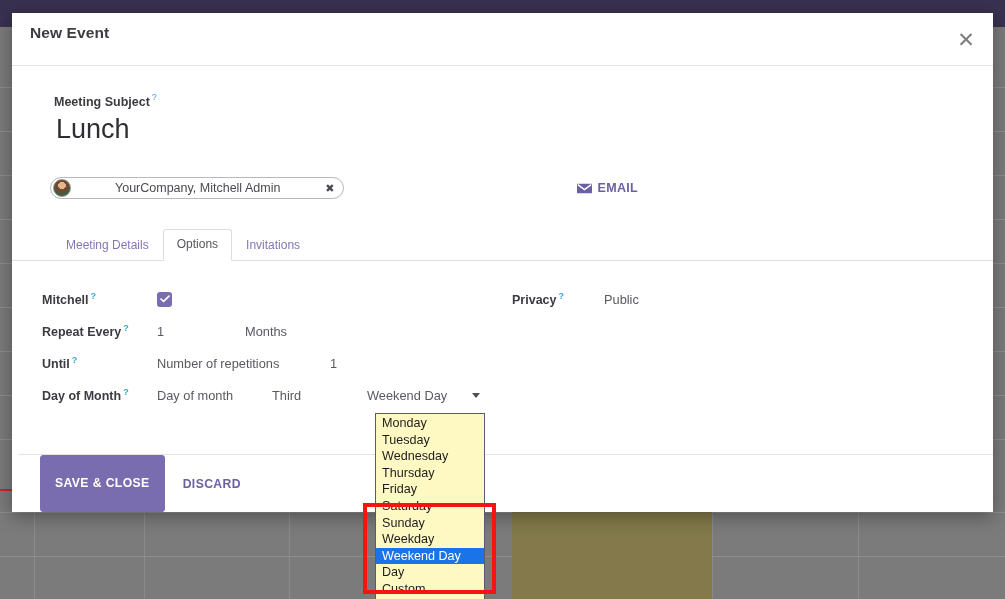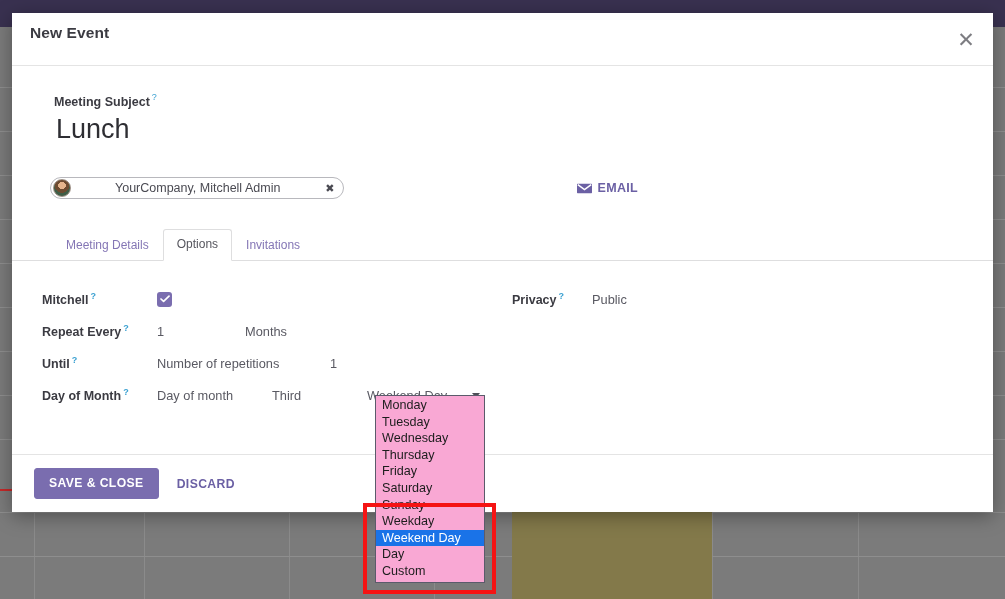--- a/index.html
+++ b/index.html
@@ -150,21 +150,21 @@
 
   .frow {
     display: flex; align-items: center;
     height: 32px;
   }
   .flabel {
     font-size: 12.5px; font-weight: bold; color: #3b3b42;
     white-space: nowrap;
   }
   #col-left .flabel { width: 115px; }
-  #col-right .flabel { width: 80px; }
+  #col-right .flabel { width: 92px; }
   .fvalue {
     font-size: 12.8px; color: #595962; white-space: nowrap;
   }
 
   .chk {
     width: 15px; height: 15px; border-radius: 3px;
     background: #7a6daf; display: inline-flex;
     align-items: center; justify-content: center; cursor: pointer;
   }
   .chk svg { display: block; }
@@ -182,42 +182,42 @@
   .caret {
     width: 0; height: 0;
     border-left: 4.5px solid transparent;
     border-right: 4.5px solid transparent;
     border-top: 5px solid #4e4e57;
     margin-left: 6px;
   }
 
   
   #modal-footer {
-    position: absolute; left: 0; right: 0; bottom: 0;
+    position: absolute; left: 6px; right: 0; bottom: 0;
     height: 58px; border-top: 1px solid #e4e4e4;
-    display: flex; align-items: center; padding-left: 22px; gap: 18px;
+    display: flex; padding-left: 22px; gap: 18px;
   }
   #save-close-btn {
     background: #7a6daf; color: #fff; border: 1px solid #7a6daf;
     font-size: 12.2px; font-weight: bold; letter-spacing: .4px;
     padding: 7px 14px 8px 14px; border-radius: 3px; cursor: pointer;
     font-family: "Liberation Sans", sans-serif;
   }
   #discard-btn {
     background: none; border: none; color: #6b60a4;
     font-size: 12.2px; font-weight: bold; letter-spacing: .4px;
     cursor: pointer; padding: 0;
     font-family: "Liberation Sans", sans-serif;
   }
 
   
   #select-popup {
-    position: absolute; left: 375px; top: 395px;
+    position: absolute; left: 375px; top: 413px;
     width: 110px;
-    background: #f9a8d4;
+    background: #fef9c3;
     border: 1px solid #5b5b6b;
     z-index: 60;
     padding: 1px 0 2px 0;
   }
   .opt {
     font-size: 12.6px; color: #1d1d1d; line-height: 16.6px;
     padding: 0 4px 0 6px; white-space: nowrap; cursor: pointer;
     font-family: "Liberation Sans", sans-serif;
   }
   .opt.selected { background: #1a73e8; color: #ffffff; }

